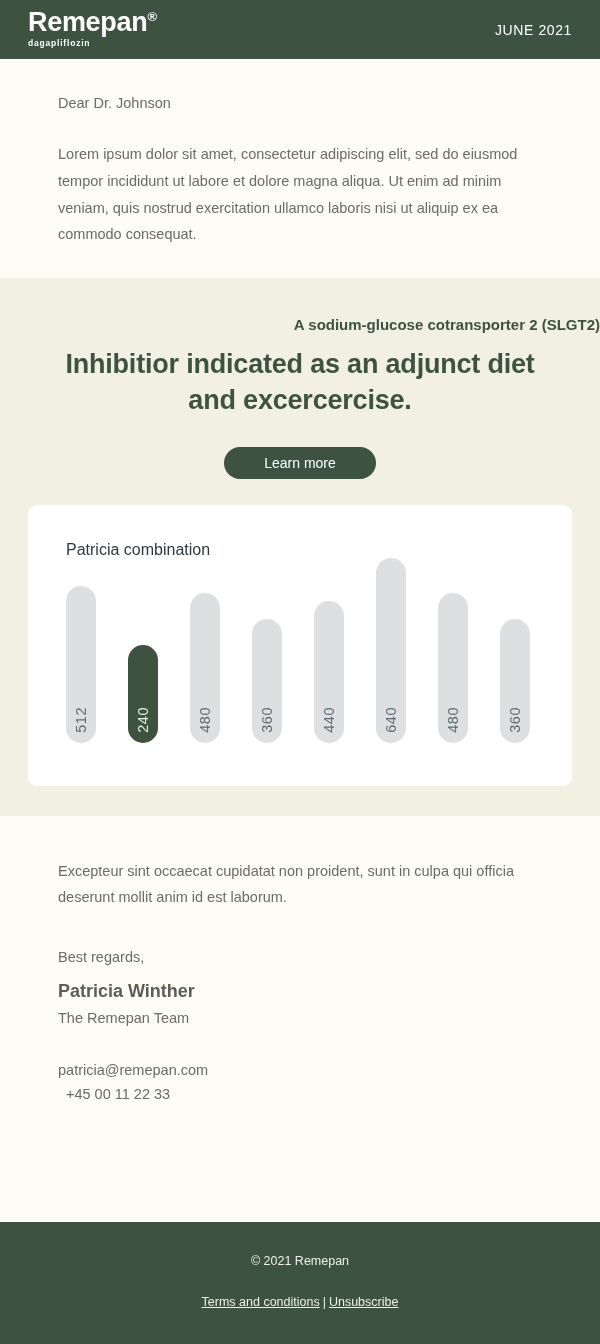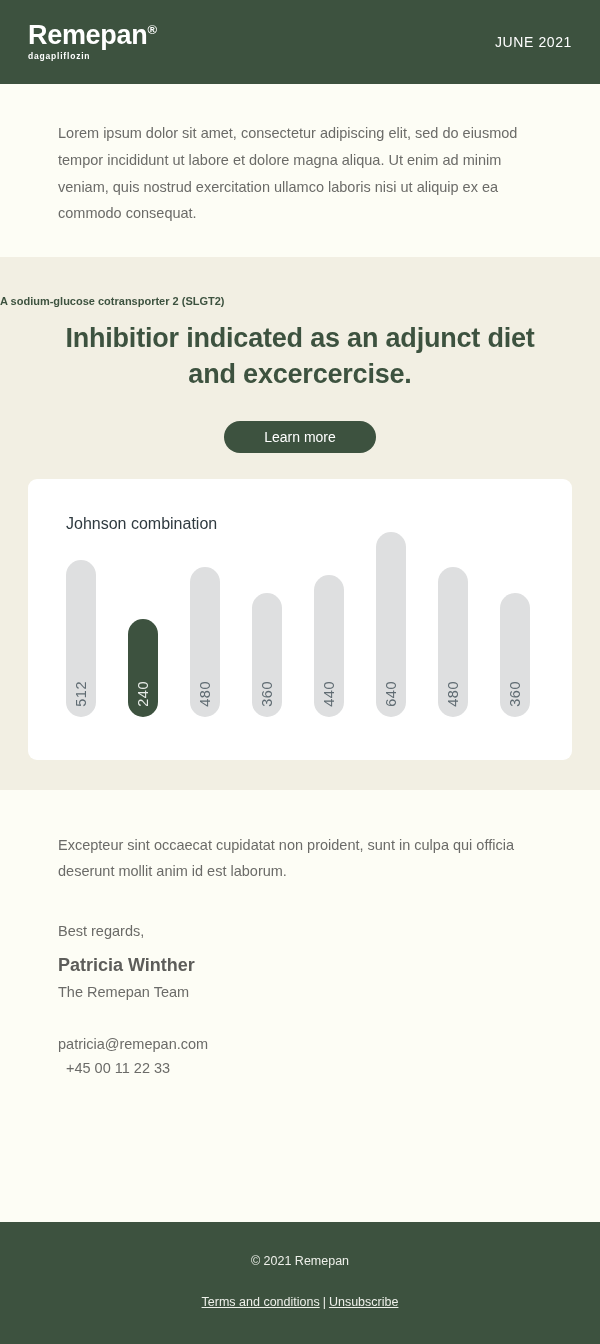--- a/index.html
+++ b/index.html
@@ -9,21 +9,21 @@
   body {
     width: 600px;
     height: 1344px;
     background: #fdfdf5;
     font-family: "Liberation Sans", sans-serif;
     overflow: hidden;
   }
 
   
   .header {
-    height: 84px;
+    height: 59px;
     background: #3d523f;
     display: flex;
     align-items: center;
     justify-content: space-between;
     padding: 0 28px 0 28px;
     box-sizing: border-box;
   }
   .brand-block {
     display: flex;
     flex-direction: column;
@@ -78,23 +78,23 @@
   }
 
   
   .highlight {
     background: #f2efe3;
     padding: 38px 0 30px 0;
     box-sizing: border-box;
   }
   .eyebrow {
     color: #3d523f;
-    font-size: 11px;
-    font-weight: bold;
-    text-align: left;
+    font-size: 15px;
+    font-weight: bold;
+    text-align: right;
     margin: 0 0 14px 0;
   }
   .headline {
     color: #3d523f;
     font-size: 27px;
     font-weight: bold;
     text-align: center;
     line-height: 1.32;
     margin: 0 auto 22px auto;
     max-width: 500px;
@@ -249,33 +249,34 @@
 
 <div class="header">
   <div class="brand-block">
     <div class="brand-name"><span>Remepan</span><span class="brand-reg">®</span></div>
     <div class="brand-sub">dagapliflozin</div>
   </div>
   <div class="header-date">JUNE 2021</div>
 </div>
 
 <div class="intro">
+  <p class="greeting">Dear Dr. Johnson</p>
   <p class="intro-para">Lorem ipsum dolor sit amet, consectetur adipiscing elit, sed do eiusmod tempor incididunt ut labore et dolore magna aliqua. Ut enim ad minim veniam, quis nostrud exercitation ullamco laboris nisi ut aliquip ex ea commodo consequat.</p>
 </div>
 
 <div class="highlight">
   <p class="eyebrow">A sodium-glucose cotransporter 2 (SLGT2)</p>
   <h1 class="headline">Inhibitior indicated as an adjunct diet and excercercise.</h1>
 
   <div class="cta-wrap">
     <button class="cta-button">Learn more</button>
   </div>
 
   <div class="chart-card">
-    <p class="chart-title">Johnson combination</p>
+    <p class="chart-title">Patricia combination</p>
     <div class="chart-plot" id="chart-plot">
         <div class="bar" style="height: 157px;">
           <span class="bar-label">512</span>
         </div>
         <div class="bar is-accent" style="height: 98px;">
           <span class="bar-label">240</span>
         </div>
         <div class="bar" style="height: 150px;">
           <span class="bar-label">480</span>
         </div>

